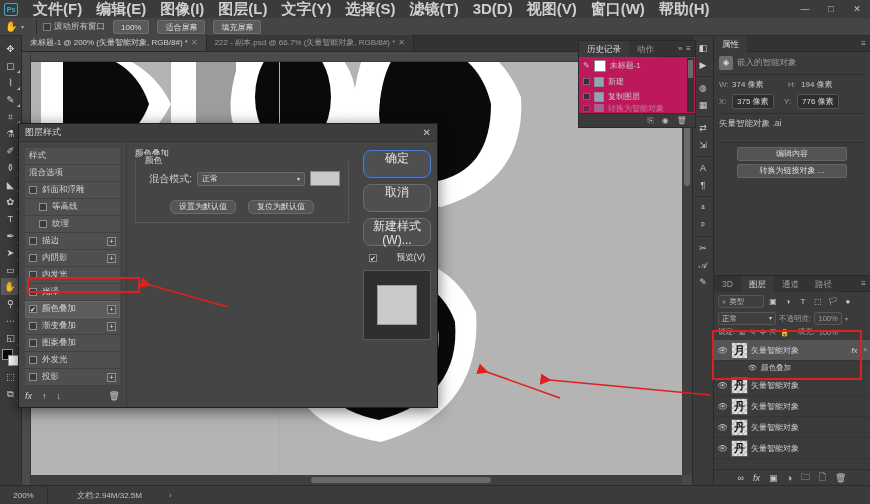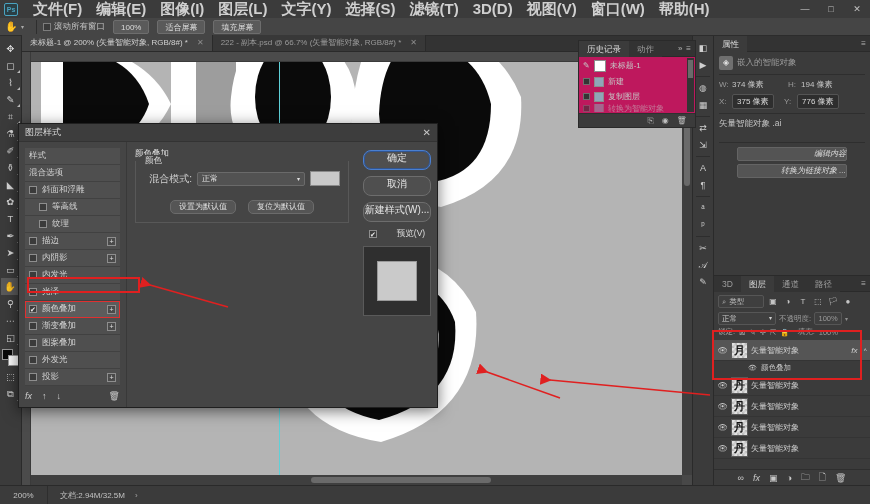--- a/index.html
+++ b/index.html
@@ -42,21 +42,21 @@
     border-radius:2px;font-size:8px;color:#dcdcdc;line-height:13px;text-align:center;margin-left:8px;
   }
 
   
   .tabbar{
     position:absolute; left:22px; top:36px; width:848px; height:16px;
     background:#333; border-bottom:1px solid #2a2a2a; display:flex; align-items:flex-end;
   }
   .dtab{
     height:16px; line-height:16px; padding:0 8px; font-size:8px; color:#9a9a9a;
-    background:#383838; border-right:1px solid #2a2a2a; display:flex;align-items:center;gap:9px;
+    background:#383838; border-right:1px solid #2a2a2a; display:flex;align-items:center;gap:3px;
     white-space:nowrap;
   }
   .dtab.active{ background:#454545; color:#d2d2d2; }
   .dtab .x{ font-size:8px;color:#8c8c8c; }
 
   
   .toolbar{
     position:absolute; left:0; top:36px; width:22px; bottom:19px;
     background:#3b3b3b; border-right:1px solid #2a2a2a;
     display:flex;flex-direction:column;align-items:center;padding-top:4px;
@@ -102,21 +102,21 @@
   .pbody{ padding:4px 5px; }
   .prow{ display:flex;align-items:center;gap:4px;font-size:8.5px;color:#c2c2c2;margin-bottom:4px;}
   .pfield{ background:#2e2e2e;border:1px solid #545454;border-radius:2px;padding:1px 4px;
     font-size:8px;color:#d8d8d8;min-width:42px; }
   .pflat{ font-size:8px;color:#c6c6c6; min-width:42px; }
   .plabel{ font-size:8px;color:#9a9a9a;width:9px; }
   .pselect{ background:#3f3f3f;border:1px solid #565656;border-radius:2px;height:14px;
     line-height:12px;font-size:8px;color:#cfcfcf;padding:0 4px;display:flex;align-items:center;
     justify-content:space-between;width:100%;margin-top:3px;}
   .pbtn{ background:#545454;border:1px solid #646464;border-radius:2px;height:14px;line-height:12px;
-    font-size:8px;color:#dcdcdc;text-align:right;margin:3px auto 0;width:110px;font-style:italic;}
+    font-size:8px;color:#dcdcdc;text-align:center;margin:3px auto 0;width:110px;}
   .divline{ height:1px;background:#2e2e2e;margin:4px 0; }
 
   
   .histpanel{ position:absolute; left:578px; top:40px; width:118px; height:88px;
     background:#be185d; border:1px solid #2a2a2a; z-index:40; }
   .histrow{ display:flex;align-items:center;gap:4px;height:15px;padding:0 4px;font-size:8px;color:#c6c6c6;}
   .histchk{ width:7px;height:7px;border:1px solid #6e6e6e;background:#343434;}
   .histico{ width:10px;height:10px;background:#cfcfcf;border:1px solid #8d8d8d;}
   .histico.doc{ background:#8fa6b8; }
   .histfoot{ position:absolute;left:0;right:0;bottom:0;height:14px;background:#3b3b3b;
@@ -145,21 +145,21 @@
                      linear-gradient(45deg,#bdbdbd 25%,#e2e2e2 25%,#e2e2e2 75%,#bdbdbd 75%);
     background-size:5px 5px;background-position:0 0,2.5px 2.5px; position:relative;overflow:hidden;}
   .lthumb span{ position:absolute;left:2px;top:0;font-size:11px;color:#111;font-weight:bold;font-family:"DejaVu Sans",sans-serif;}
   .lfx{ margin-left:auto;font-size:8px;color:#d0d0d0;font-style:italic;}
   .lsub{ display:flex;align-items:center;height:14px;padding-left:26px;gap:4px;font-size:7.5px;color:#c6c6c6;}
   .lfoot{ position:absolute;left:0;right:0;bottom:0;height:16px;background:#3b3b3b;border-top:1px solid #2e2e2e;
     display:flex;align-items:center;justify-content:center;gap:9px;font-size:9px;color:#c9c9c9;}
 
   
   .statusbar{ position:absolute;left:0;right:0;bottom:0;height:19px;background:#3b3b3b;
-    border-top:1px solid #2a2a2a;display:flex;align-items:center;gap:0;font-size:8px;color:#c2c2c2;}
+    border-top:1px solid #2a2a2a;display:flex;align-items:center;gap:17px;font-size:8px;color:#c2c2c2;}
   .st-zoom{ width:48px;text-align:center;background:#3b3b3b;border-right:1px solid #2e2e2e;line-height:19px;}
   .st-doc{ padding-left:12px; }
   .st-arr{ margin-left:10px;color:#a3a3a3;}
 
   
   .dialog{ position:absolute; left:18px; top:123px; width:420px; height:285px;
     background:#454545; border:1px solid #1f1f1f; box-shadow:0 3px 14px rgba(0,0,0,.55); z-index:100; }
   .dlg-title{ height:18px;background:#3d3d3d;border-bottom:1px solid #333;
     display:flex;align-items:center;padding:0 6px;font-size:9px;color:#d8d8d8;}
   .dlg-close{ margin-left:auto;font-size:10px;color:#c8c8c8;}
@@ -192,22 +192,22 @@
   .slider{ position:relative;width:100px;height:3px;background:#5f5f5f;border-radius:2px;margin:0 4px;}
   .slider .knob{ position:absolute;left:94px;top:-4px;width:0;height:0;
     border-left:4px solid transparent;border-right:4px solid transparent;border-bottom:8px solid #e4e4e4;}
   .numbox{ width:34px;height:13px;background:#525252;border:1px solid #6a6a6a;border-radius:2px;
     font-size:8px;color:#e4e4e4;text-align:center;line-height:11px;}
   .dbtn{ background:#555;border:1px solid #6b6b6b;border-radius:5px;height:14px;
     padding:0 8px;font-size:8px;color:#e0e0e0;line-height:12px;}
   .defrow{ display:flex;gap:12px;justify-content:center;margin-top:14px;}
 
   .actions-col{ width:82px;padding:8px 6px;}
-  .abtn{ width:100%;height:20px;background:#4f4f4f;border:1px solid #6d6d6d;border-radius:8px;
-    font-size:10px;color:#e4e4e4;text-align:center;line-height:14px;margin-bottom:6px;}
+  .abtn{ width:100%;height:28px;background:#4f4f4f;border:1px solid #6d6d6d;border-radius:8px;
+    font-size:12px;color:#e4e4e4;text-align:center;line-height:14px;margin-bottom:6px;}
   .abtn.primary{ border-color:#4a7fd0; box-shadow:0 0 0 1px #32558f inset; }
   .prevrow{ display:flex;align-items:center;gap:20px;justify-content:center;font-size:8.5px;color:#dedede;margin:2px 0 6px;}
   .prevbox{ width:68px;height:70px;background:#2f2f2f;border:1px solid #5a5a5a;margin:0 auto;
     display:flex;align-items:center;justify-content:center;}
   .prevbox i{ display:block;width:40px;height:40px;background:#cacaca;border:1px solid #9a9a9a;}
 
   
   .annot{ position:absolute; z-index:200; pointer-events:none; }
   .redbox{ position:absolute;border:2px solid #e02020;z-index:150;pointer-events:none;}
 </style>

